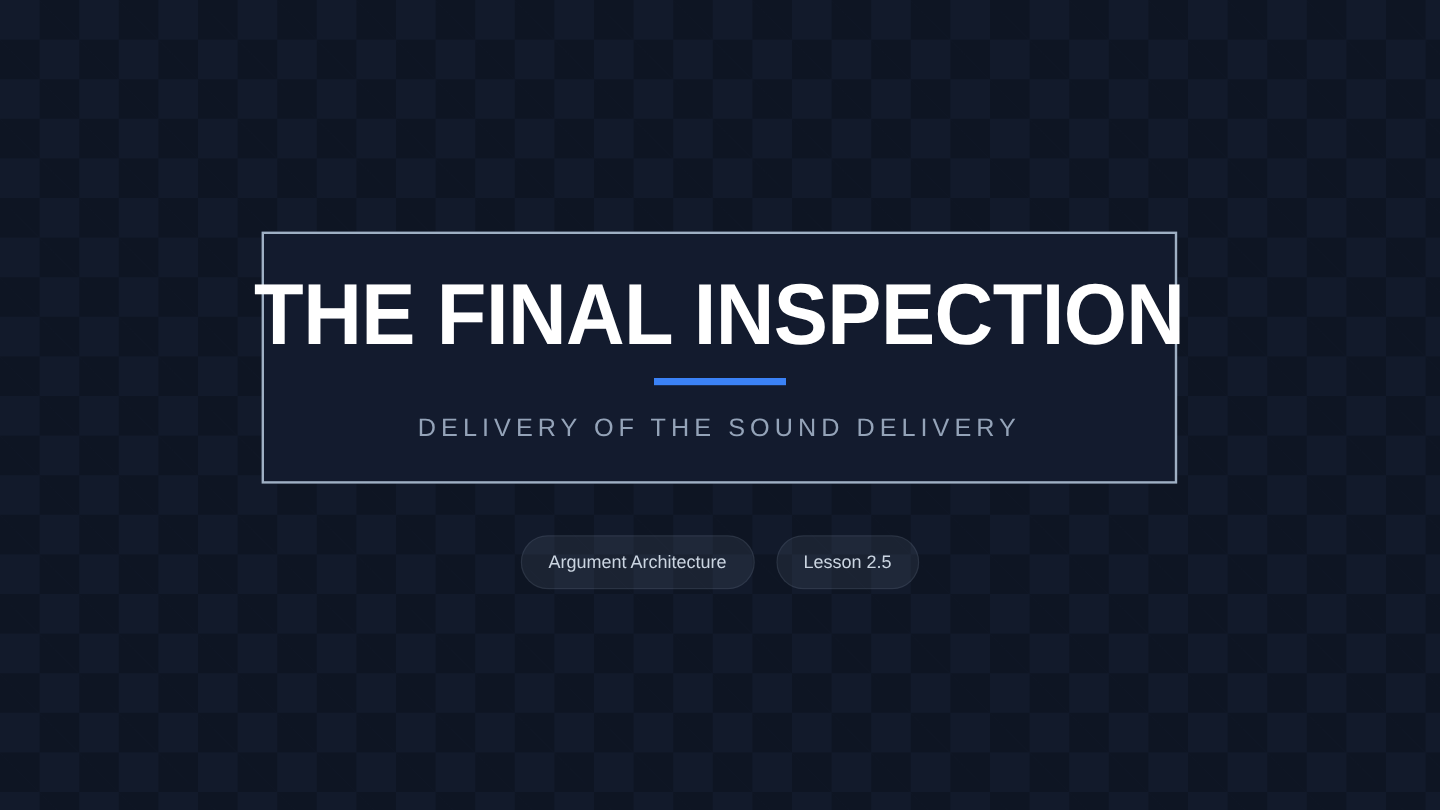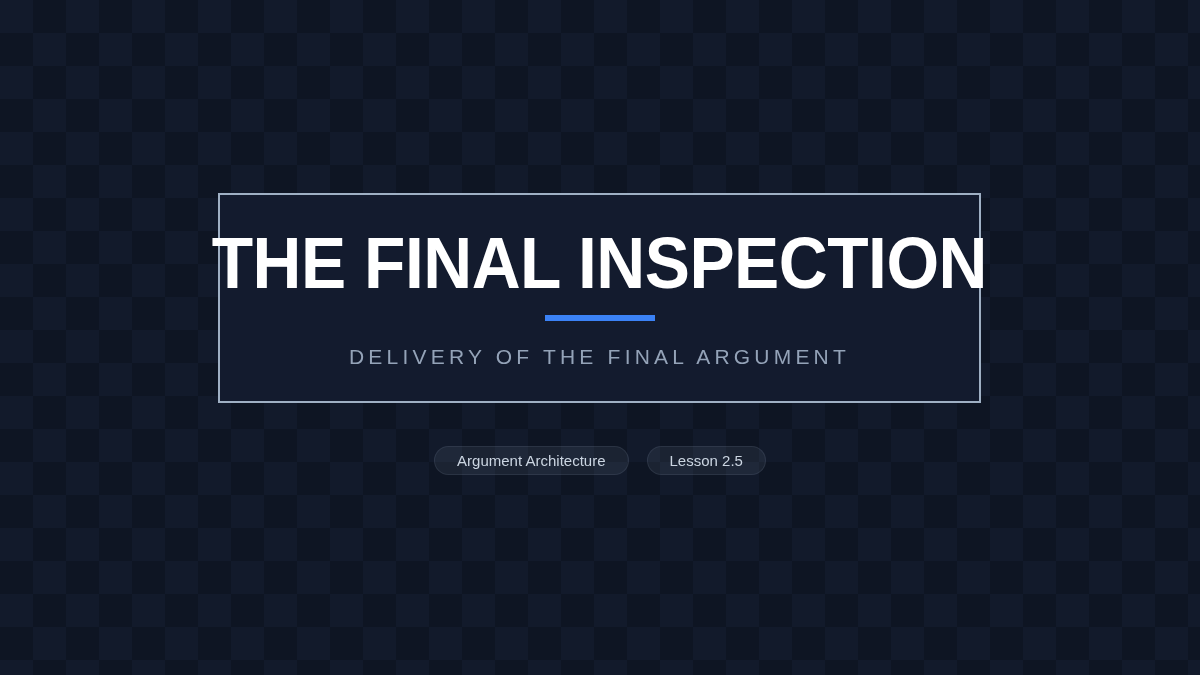--- a/index.html
+++ b/index.html
@@ -82,21 +82,21 @@
     left: 0;
     top: 446px;
     width: 1200px;
     display: flex;
     justify-content: center;
     align-items: center;
     gap: 18px;
   }
 
   .badge {
-    height: 29px;
+    height: 45px;
     box-sizing: border-box;
     display: inline-flex;
     align-items: center;
     justify-content: center;
     padding: 0 22px;
     border-radius: 999px;
     background: rgba(148, 163, 184, 0.10);
     border: 1px solid rgba(148, 163, 184, 0.13);
     color: #cbd5e1;
     font-size: 15px;
@@ -107,21 +107,21 @@
 </head>
 <body>
 
 <div class="slide">
 
   <div class="title-card">
     <h1 class="main-title">THE FINAL INSPECTION</h1>
 
     <div class="accent-bar"></div>
 
-    <p class="subtitle">DELIVERY OF THE FINAL ARGUMENT</p>
+    <p class="subtitle">DELIVERY OF THE SOUND DELIVERY</p>
   </div>
 
   <div class="badge-row">
     <span class="badge">Argument Architecture</span>
     <span class="badge">Lesson 2.5</span>
   </div>
 
 </div>
 
 </body></html>

